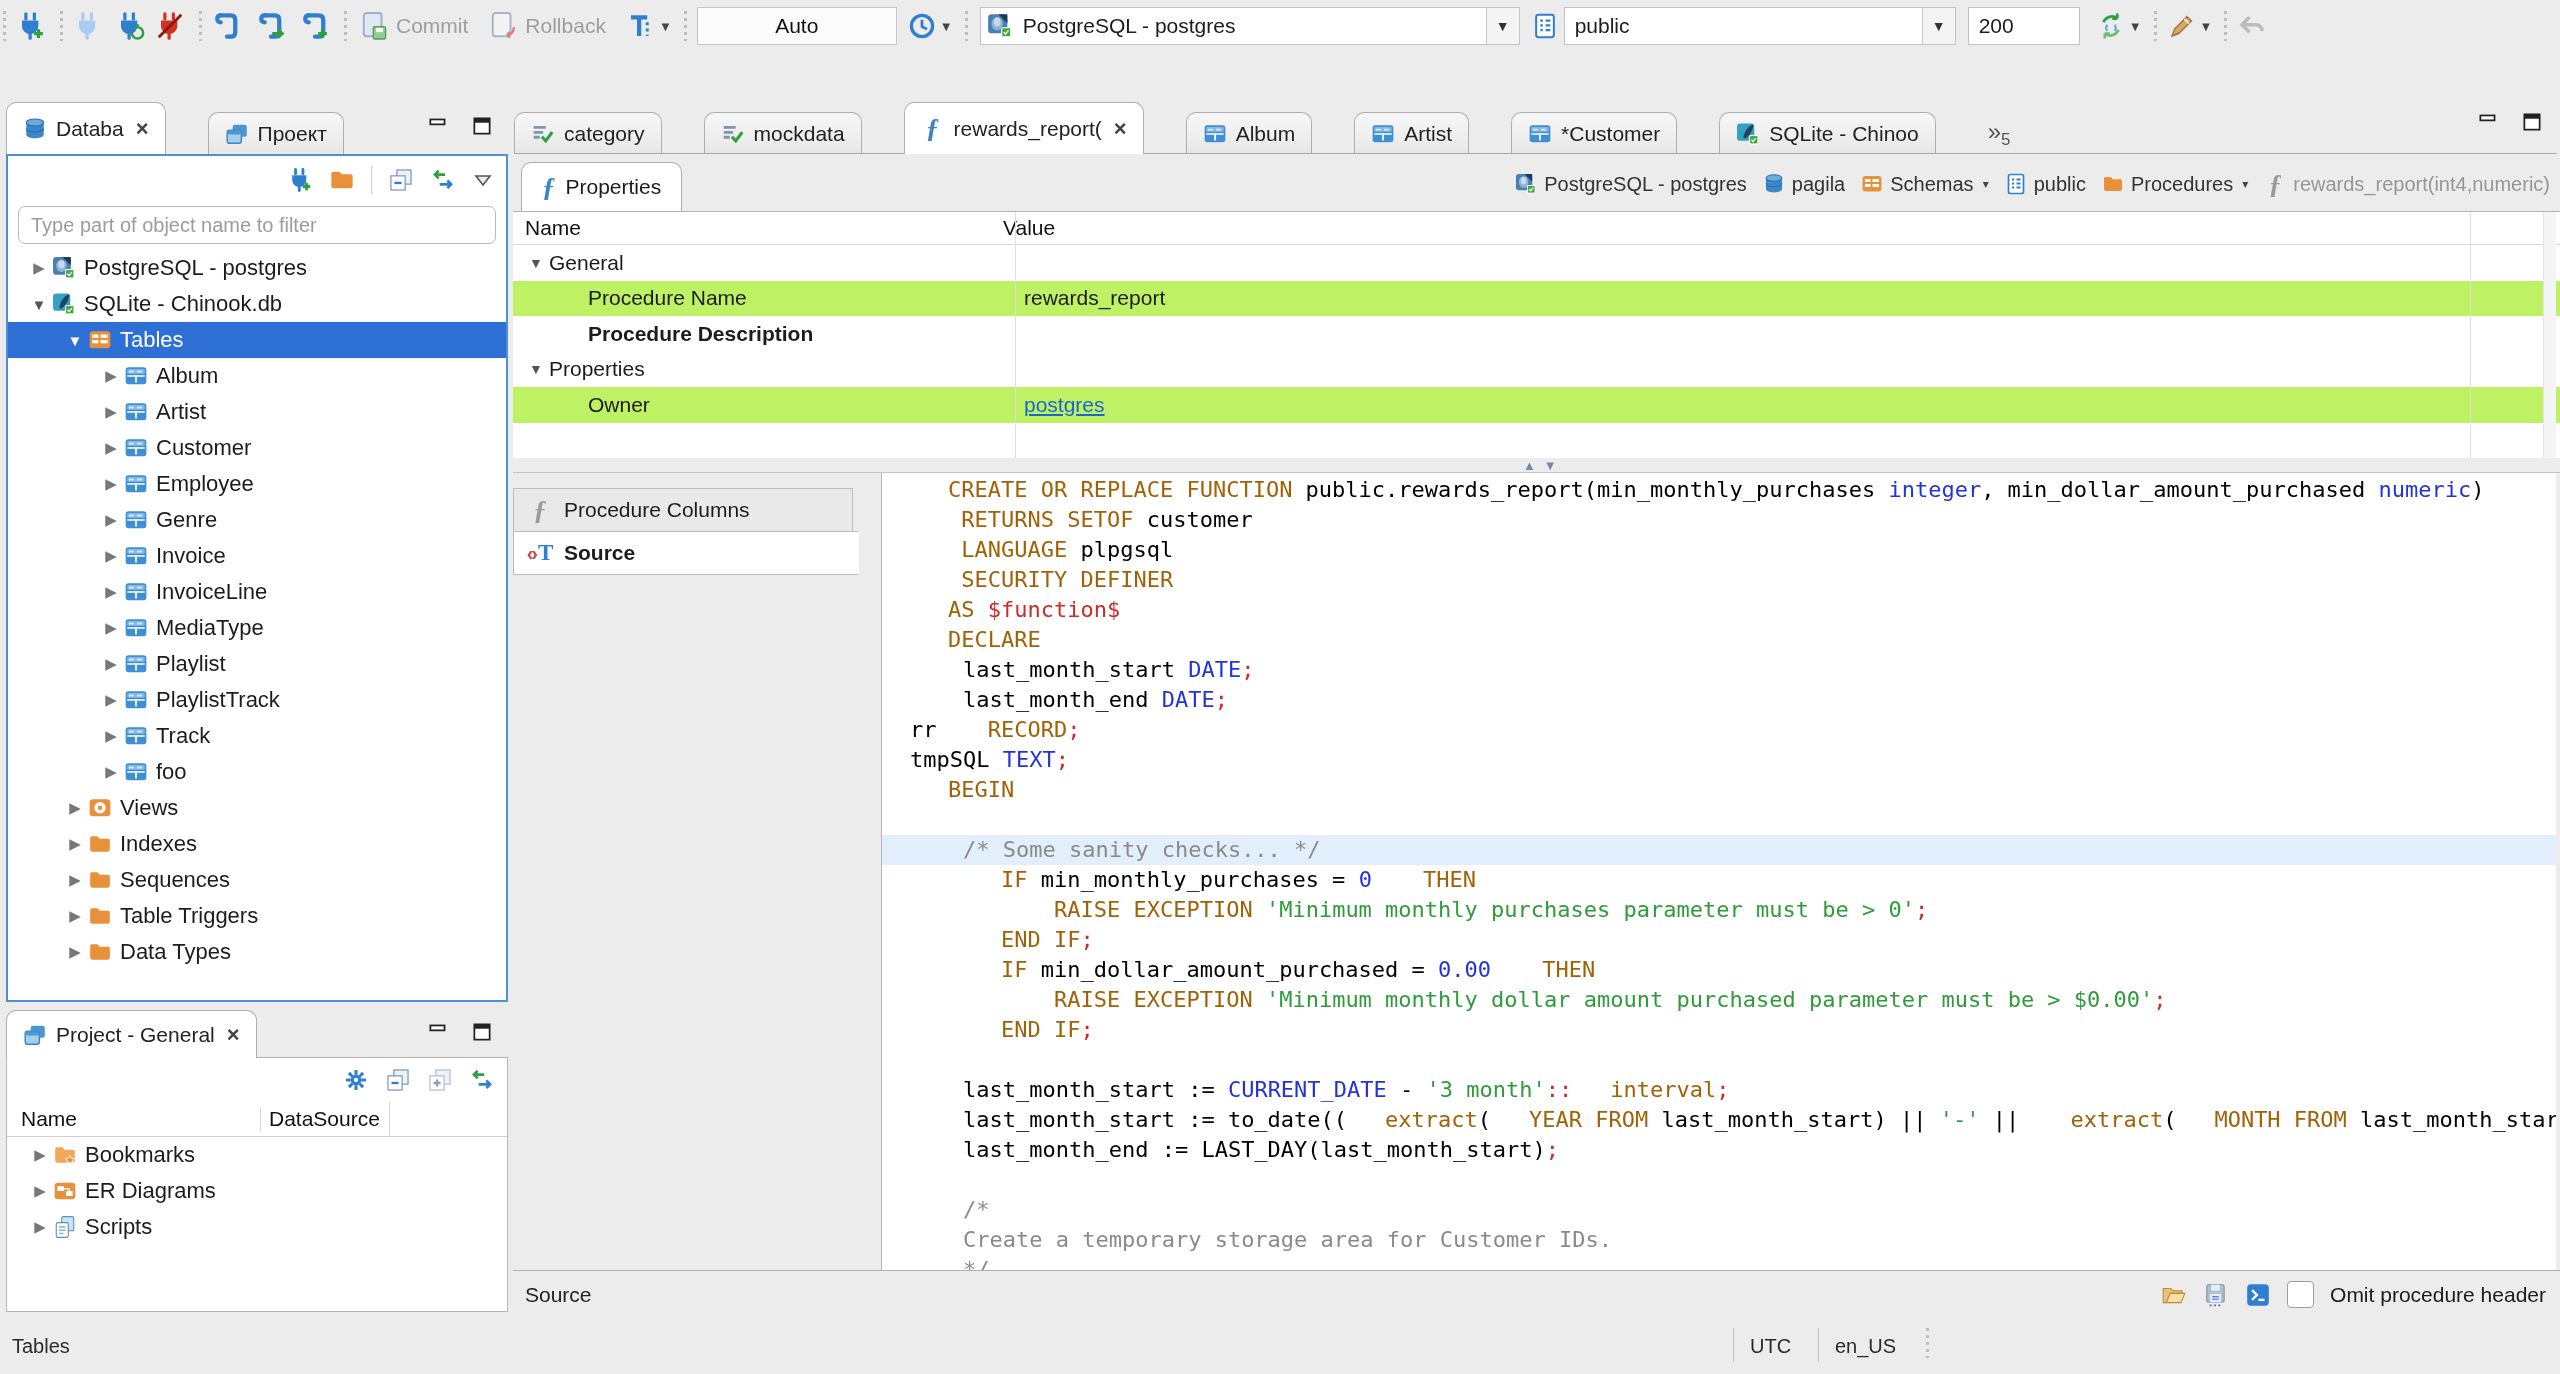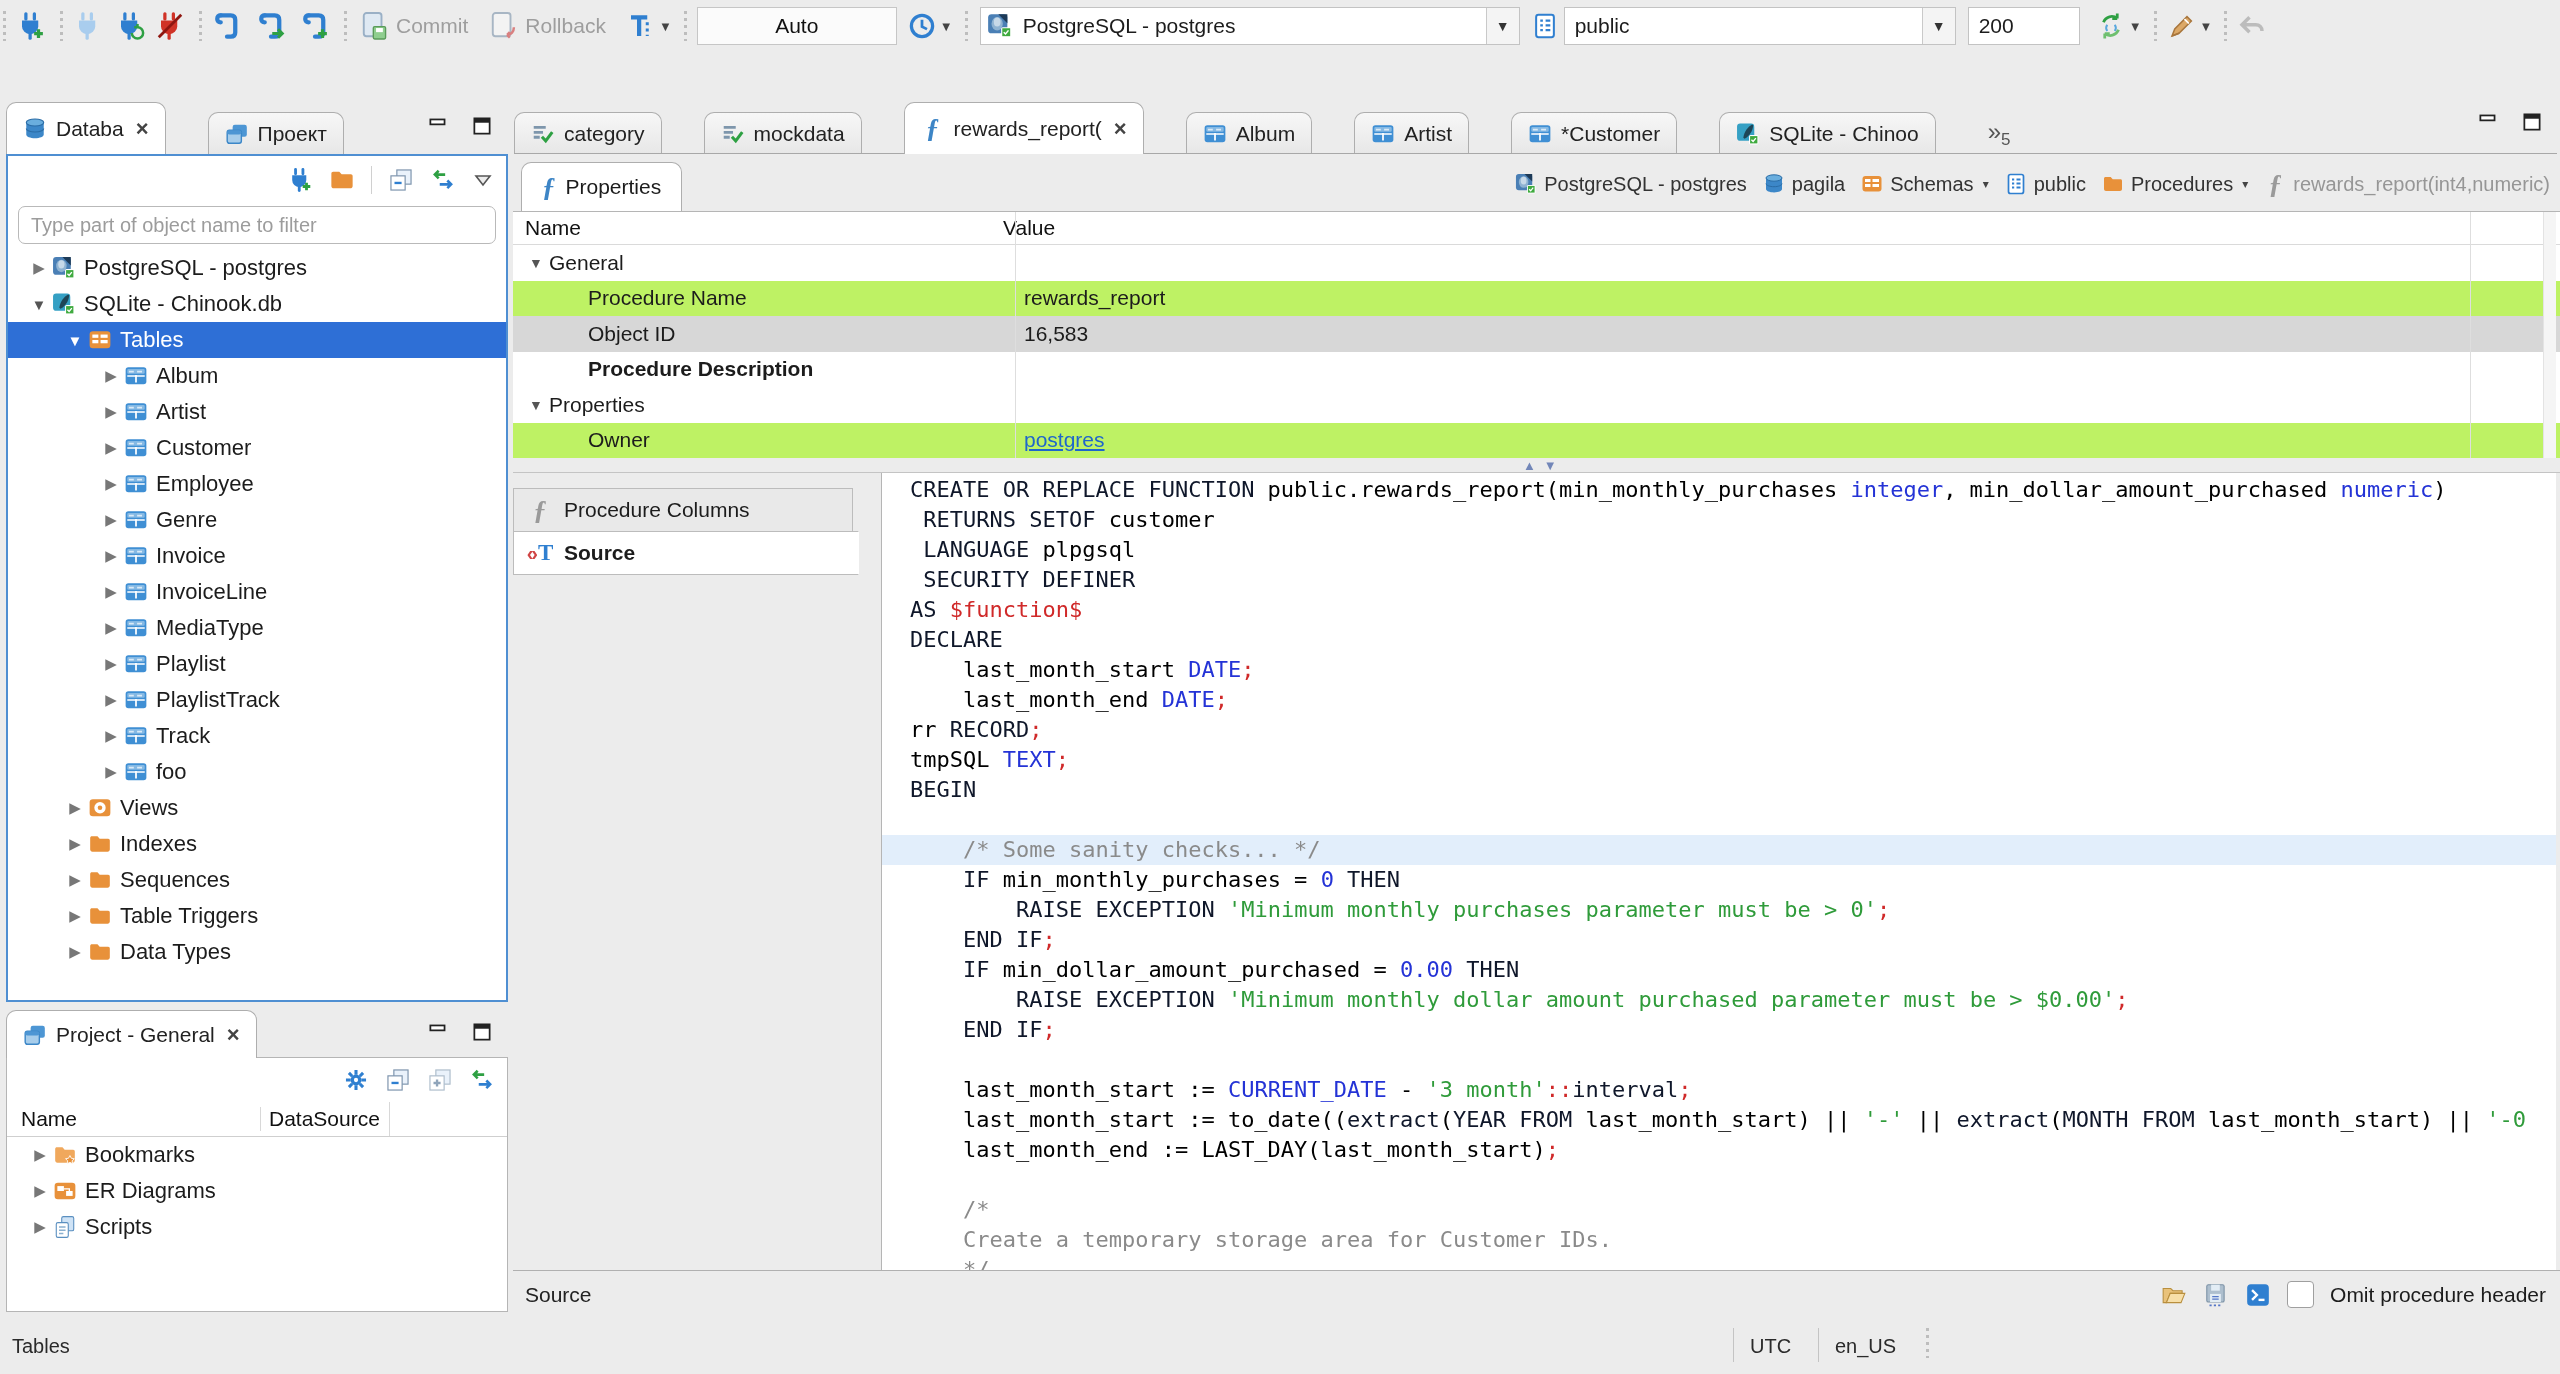--- a/index.html
+++ b/index.html
@@ -102,21 +102,21 @@
   .stab{height:44px;border:1px solid #bcbcbc;margin-top:-1px;display:flex;align-items:center;
         padding-left:14px;font-size:21px;background:#e9e9e9;box-sizing:border-box;}
   .stab .lbl{margin-left:12px;}
   .stab.sel{background:#fff;font-weight:bold;border-right:1px solid #fff;width:346px;z-index:2;position:relative;}
   #lower .vline{position:absolute;left:368px;top:0;bottom:0;width:1px;background:#b5b5b5;}
   #srcpane{position:absolute;left:369px;right:4px;top:0;bottom:0;background:#fff;overflow:hidden;}
   #code{padding-top:2px;font-family:"DejaVu Sans Mono",monospace;font-size:22px;line-height:30px;white-space:pre;}
   .cl{height:30px;padding-left:28px;}
   .cl.hl{background:#e2eefb;}
   .tk{color:#000;}
-  .tk.k{color:#0f172a;}
+  .tk.k{color:#a16207;margin-left:38px;}
   .tk.t,.tk.n{color:#2433d6;}
   .tk.s{color:#2f9b3a;}
   .tk.c{color:#8a8a8a;}
   .tk.d{color:#d02929;}
   .tk.p{color:#d02929;}
 
   #ebar{position:absolute;left:513px;right:0;bottom:56px;height:48px;background:#ececec;border-top:1px solid #b0b0b0;
         display:flex;align-items:center;box-sizing:border-box;font-size:21px;}
   #ebar .src{margin-left:12px;color:#222;}
   #ebar .right{margin-left:auto;display:flex;align-items:center;gap:16px;padding-right:14px;}
@@ -855,26 +855,20 @@
           <span class="gname">General</span>
         </div>
         <div class="vcell"></div>
       </div>
       <div class="grow stripe">
         <div class="ncell">
           <span class="cname">Procedure Name</span>
         </div>
         <div class="vcell"><span>rewards_report</span></div>
       </div>
-      <div class="grow selrow">
-        <div class="ncell">
-          <span class="cname">Object ID</span>
-        </div>
-        <div class="vcell"><span>16,583</span></div>
-      </div>
       <div class="grow">
         <div class="ncell">
           <span class="cname bold">Procedure Description</span>
         </div>
         <div class="vcell"></div>
       </div>
       <div class="grow">
         <div class="ncell">
           <span class="garr">▼</span>
           <span class="gname">Properties</span>

